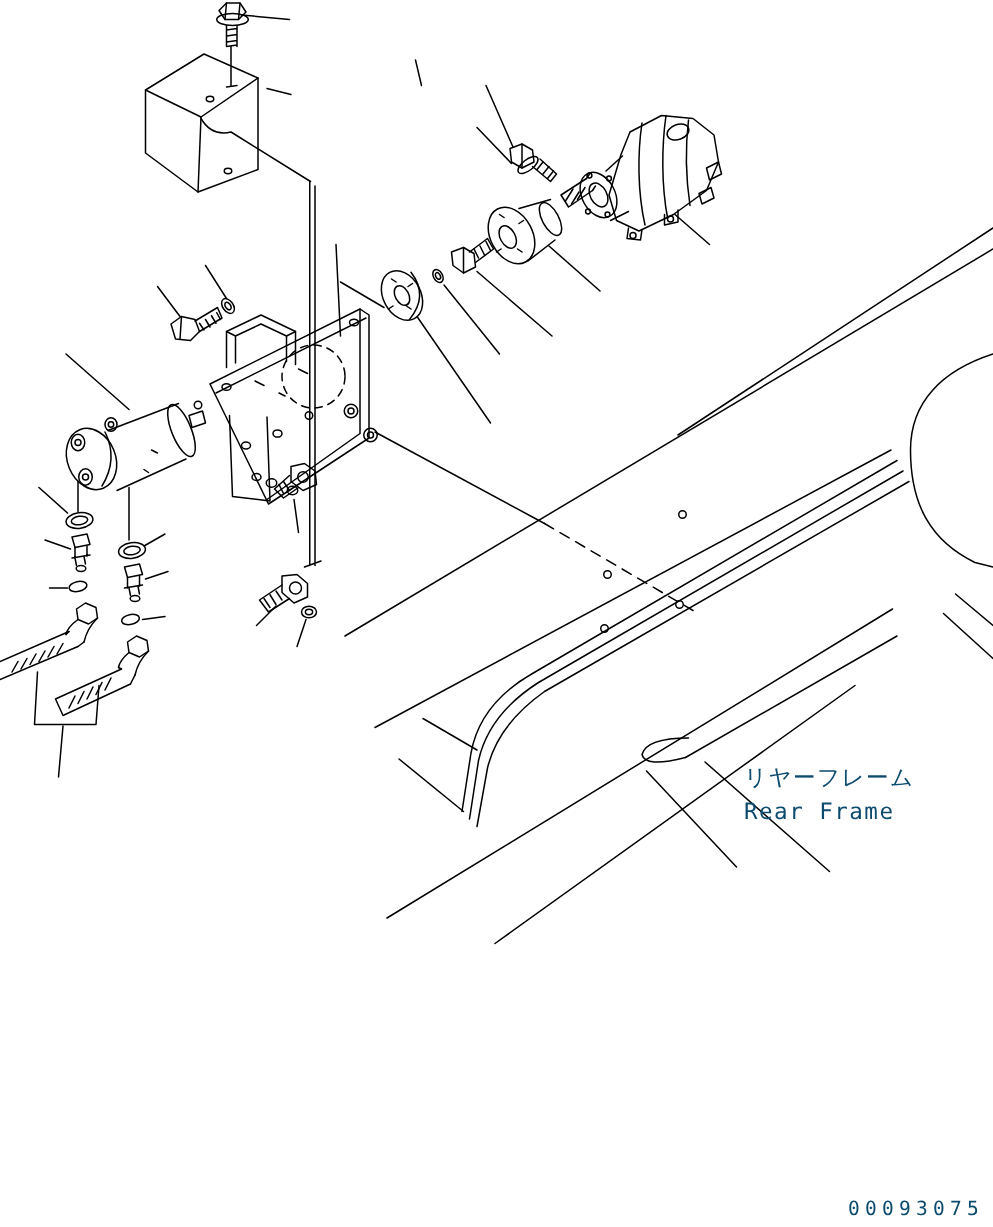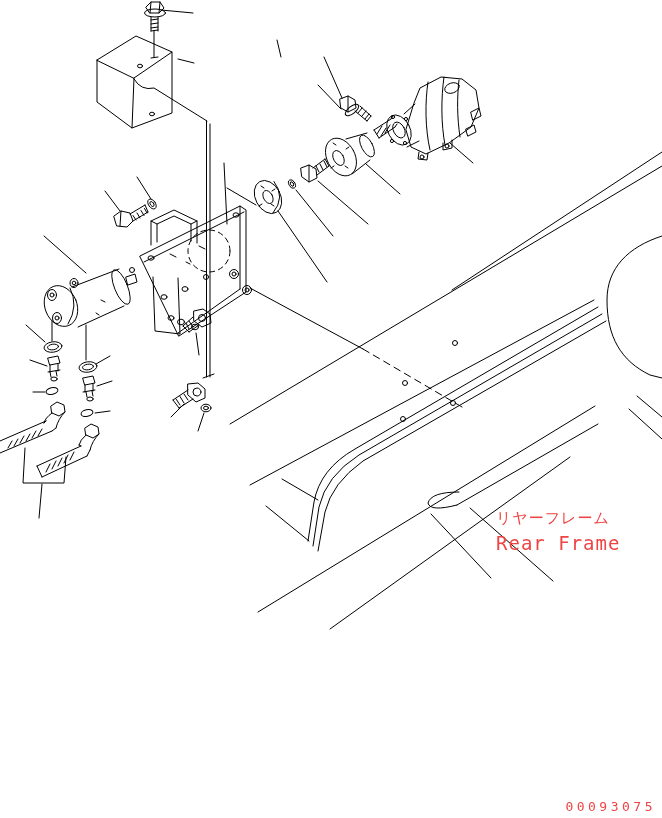--- a/index.html
+++ b/index.html
@@ -2,25 +2,25 @@
 <html><head>
 <meta charset="utf-8">
 <style>
   html,body{margin:0;padding:0;background:#e8e8e8;}
   #stage{
     position:relative;width:662px;height:818px;background:#ffffff;
     font-family:"DejaVu Sans Mono", monospace;overflow:hidden;
   }
   #art{position:absolute;left:0;top:0;}
   .label{
-    position:absolute;color:#ef4444;white-space:nowrap;
+    position:absolute;color:#0c4a6e;white-space:nowrap;
     font-family:"DejaVu Sans Mono", monospace;
   }
   #label-jp{left:496px;top:509px;font-size:15px;letter-spacing:1px;}
-  #label-en{left:496px;top:532px;font-size:19px;letter-spacing:1px;}
+  #label-en{left:496px;top:532px;font-size:15px;letter-spacing:1px;}
   #doc-number{right:6px;top:799px;font-size:13px;letter-spacing:3.5px;}
   svg *{vector-effect:non-scaling-stroke;}
 </style>
 </head>
 <body>
 
 <div id="stage">
 
   <svg id="art" width="662" height="818" viewBox="0 0 662 818" fill="none" stroke="#000000" stroke-width="1" stroke-linecap="round" stroke-linejoin="round">
 

